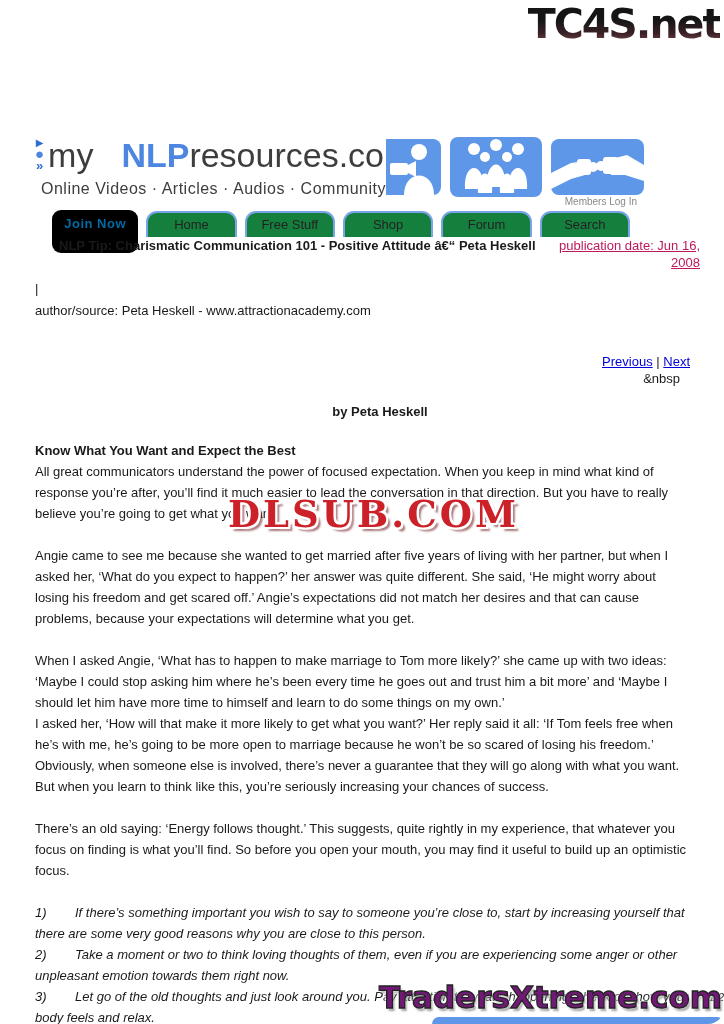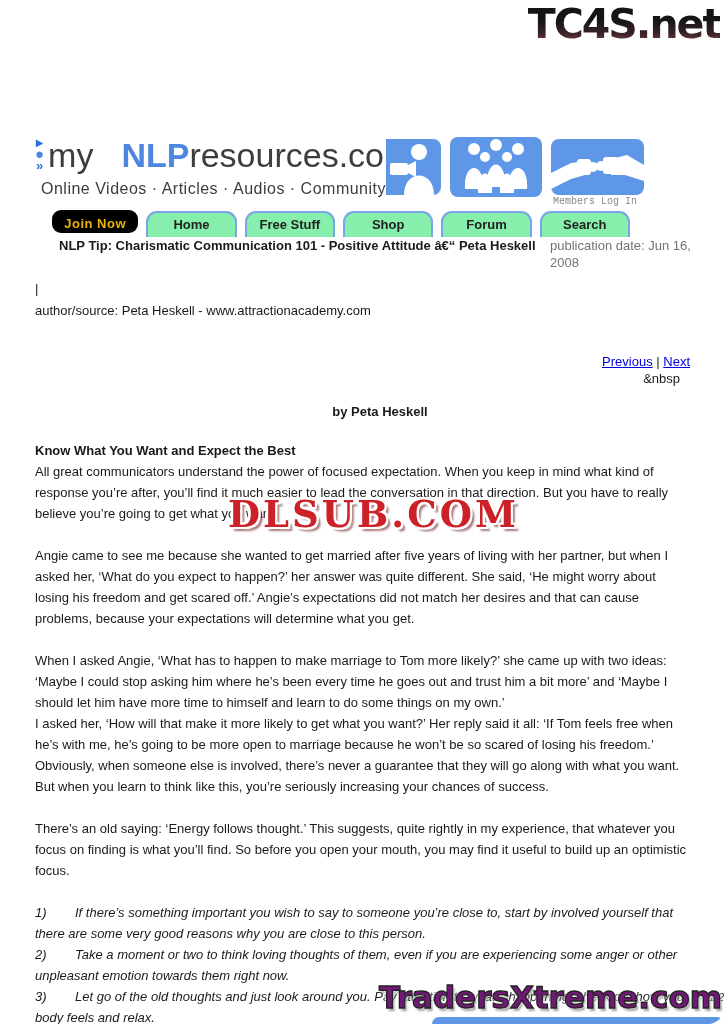--- a/index.html
+++ b/index.html
@@ -20,34 +20,34 @@
   .logo-icon .fwd{color:#2f6fd8;font-size:13px;font-weight:bold;}
   .logo-text{font-size:34px;color:#3d3d3d;letter-spacing:0;}
   .logo-text .hl{color:#4d86e0;font-weight:bold;margin-left:28px;}
   .tagline{position:absolute;top:180px;left:41px;font-size:16px;color:#3d3d3d;letter-spacing:.5px;}
 
   .tiles{position:absolute;top:137px;left:386px;display:flex;gap:9px;align-items:center;}
   .tile{background:#5e96e8;border-radius:8px;display:flex;align-items:center;justify-content:center;}
   .tile1{width:55px;height:56px;border-radius:0 8px 8px 0;}
   .tile2{width:92px;height:60px;}
   .tile3{width:93px;height:56px;}
-  .members{position:absolute;top:196px;left:545px;width:92px;text-align:right;font-size:10px;color:#888;font-family:Liberation Mono, monospace;}
+  .members{position:absolute;top:196px;left:545px;width:92px;text-align:right;font-size:10px;color:#888;}
 
   
   .tabs{position:absolute;top:211px;left:52px;width:578px;display:flex;gap:8px;}
-  .tab{flex:1;height:24px;background:#86efac;border:2px solid #79a4e8;border-bottom:none;
-       border-radius:11px 11px 0 0;text-align:center;font-size:13px;line-height:23px;color:#222;cursor:pointer;font-weight:bold;}
-  .tab--active{background:#000;color:#eab308;border:none;border-radius:9px;height:23px;line-height:27px;
+  .tab{flex:1;height:24px;background:#15803d;border:2px solid #79a4e8;border-bottom:none;
+       border-radius:11px 11px 0 0;text-align:center;font-size:13px;line-height:23px;color:#222;cursor:pointer;}
+  .tab--active{background:#000;color:#0369a1;border:none;border-radius:9px;height:43px;line-height:27px;
        margin-top:-1px;font-weight:bold;letter-spacing:.5px;}
 
   
   .meta{position:absolute;top:237px;left:35px;width:665px;font-size:13px;line-height:17px;}
   .meta-row{display:flex;}
   .meta-title{flex:1;font-weight:bold;text-indent:24px;}
-  .meta-pub{width:150px;color:#737373;}
+  .meta-pub{width:150px;text-align:right;color:#be185d;text-decoration:underline;}
   .meta-pipe{margin-top:9px;}
   .meta-author{margin-top:5px;}
 
   
   .pager{position:absolute;top:353px;right:34px;text-align:right;font-size:13px;line-height:17px;margin-left:19px;}
   .pager a{color:#0000dd;text-decoration:underline;cursor:pointer;}
   .pager .amp{color:#1a1a1a;padding-right:10px;}
 
   .byline{position:absolute;top:404px;left:0;width:100%;text-align:center;font-weight:bold;font-size:13px;padding-left:18px;}
 
@@ -162,21 +162,21 @@
     <div class="heading">Know What You Want and Expect the Best</div>
     <div class="para">All great communicators understand the power of focused expectation. When you keep in mind what kind of response you’re after, you’ll find it much easier to lead the conversation in that direction. But you have to really believe you’re going to get what you want.</div>
     <div class="para">Angie came to see me because she wanted to get married after five years of living with her partner, but when I asked her, ‘What do you expect to happen?’ her answer was quite different. She said, ‘He might worry about losing his freedom and get scared off.’ Angie’s expectations did not match her desires and that can cause problems, because your expectations will determine what you get.</div>
     <div class="group">
       <div>When I asked Angie, ‘What has to happen to make marriage to Tom more likely?’ she came up with two ideas: ‘Maybe I could stop asking him where he’s been every time he goes out and trust him a bit more’ and ‘Maybe I should let him have more time to himself and learn to do some things on my own.’</div>
       <div>I asked her, ‘How will that make it more likely to get what you want?’ Her reply said it all: ‘If Tom feels free when he’s with me, he’s going to be more open to marriage because he won’t be so scared of losing his freedom.’</div>
       <div>Obviously, when someone else is involved, there’s never a guarantee that they will go along with what you want. But when you learn to think like this, you’re seriously increasing your chances of success.</div>
     </div>
     <div class="para">There’s an old saying: ‘Energy follows thought.’ This suggests, quite rightly in my experience, that whatever you focus on finding is what you’ll find. So before you open your mouth, you may find it useful to build up an optimistic focus.</div>
     <div class="list">
-      <div><span class="num">1)</span><span>If there’s something important you wish to say to someone you’re close to, start by involved yourself that there are some very good reasons why you are close to this person.</span></div>
+      <div><span class="num">1)</span><span>If there’s something important you wish to say to someone you’re close to, start by increasing yourself that there are some very good reasons why you are close to this person.</span></div>
       <div><span class="num">2)</span><span>Take a moment or two to think loving thoughts of them, even if you are experiencing some anger or other unpleasant emotion towards them right now.</span></div>
       <div><span class="num">3)</span><span>Let go of the old thoughts and just look around you. Pay attention to what’s happening, check out how your body feels and relax.</span></div>
 
     </div>
   </div>
 
   <div class="dlsub">DLSUB.COM</div>
 
   <div class="pagefoot">1/2</div>
   <div class="traders">TradersXtreme.com</div>

